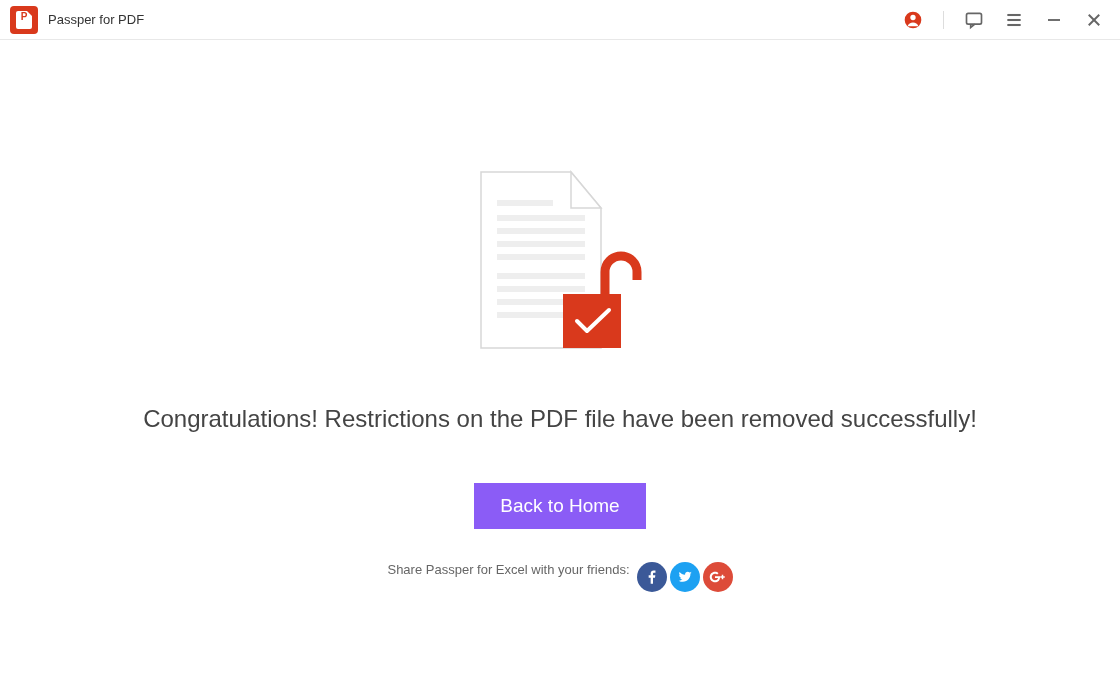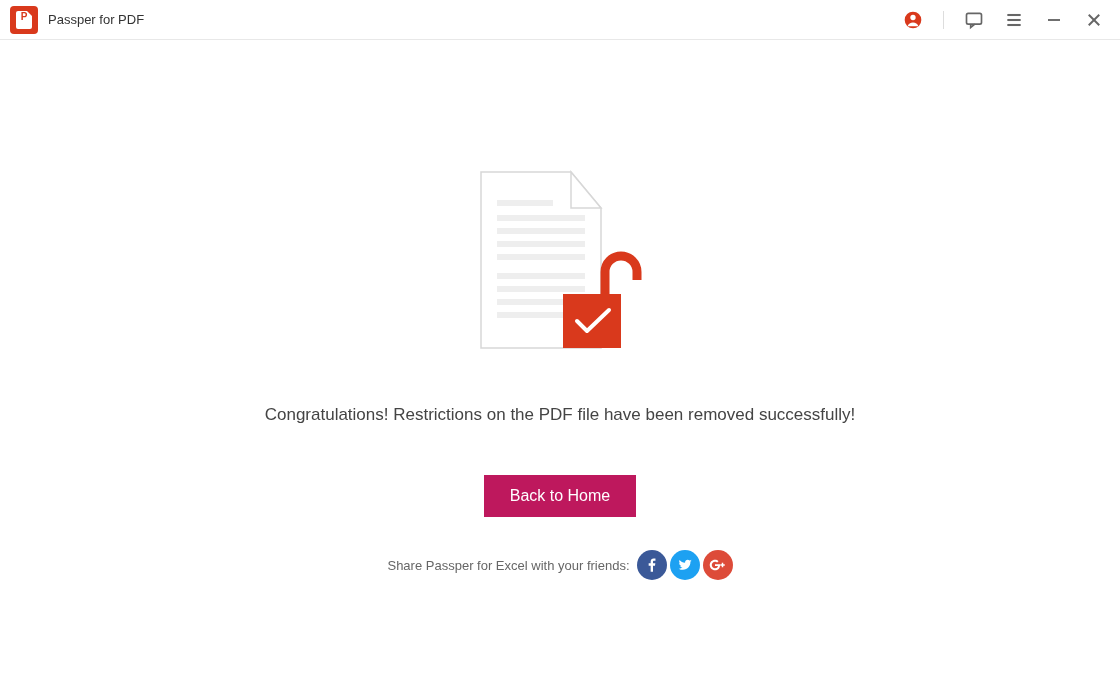--- a/index.html
+++ b/index.html
@@ -88,36 +88,36 @@
     padding-top: 130px;
   }
   .doc-illustration {
     position: relative;
     width: 180px;
     height: 190px;
     margin-bottom: 45px;
     margin-left: -10px;
   }
   .message {
-    font-size: 17px;
+    font-size: 24px;
     color: #444;
     margin-bottom: 50px;
   }
   .home-btn {
-    background: #be185d;
+    background: #8b5cf6;
     color: #ffffff;
     border: none;
     padding: 12px 26px;
-    font-size: 16px;
+    font-size: 19px;
     cursor: pointer;
     margin-bottom: 33px;
   }
   .share-row {
     display: flex;
-    align-items: center;
+    align-items: flex-start;
     gap: 3px;
   }
   .share-text {
     font-size: 13px;
     color: #666;
     margin-right: 4px;
   }
   .social {
     width: 30px;
     height: 30px;

